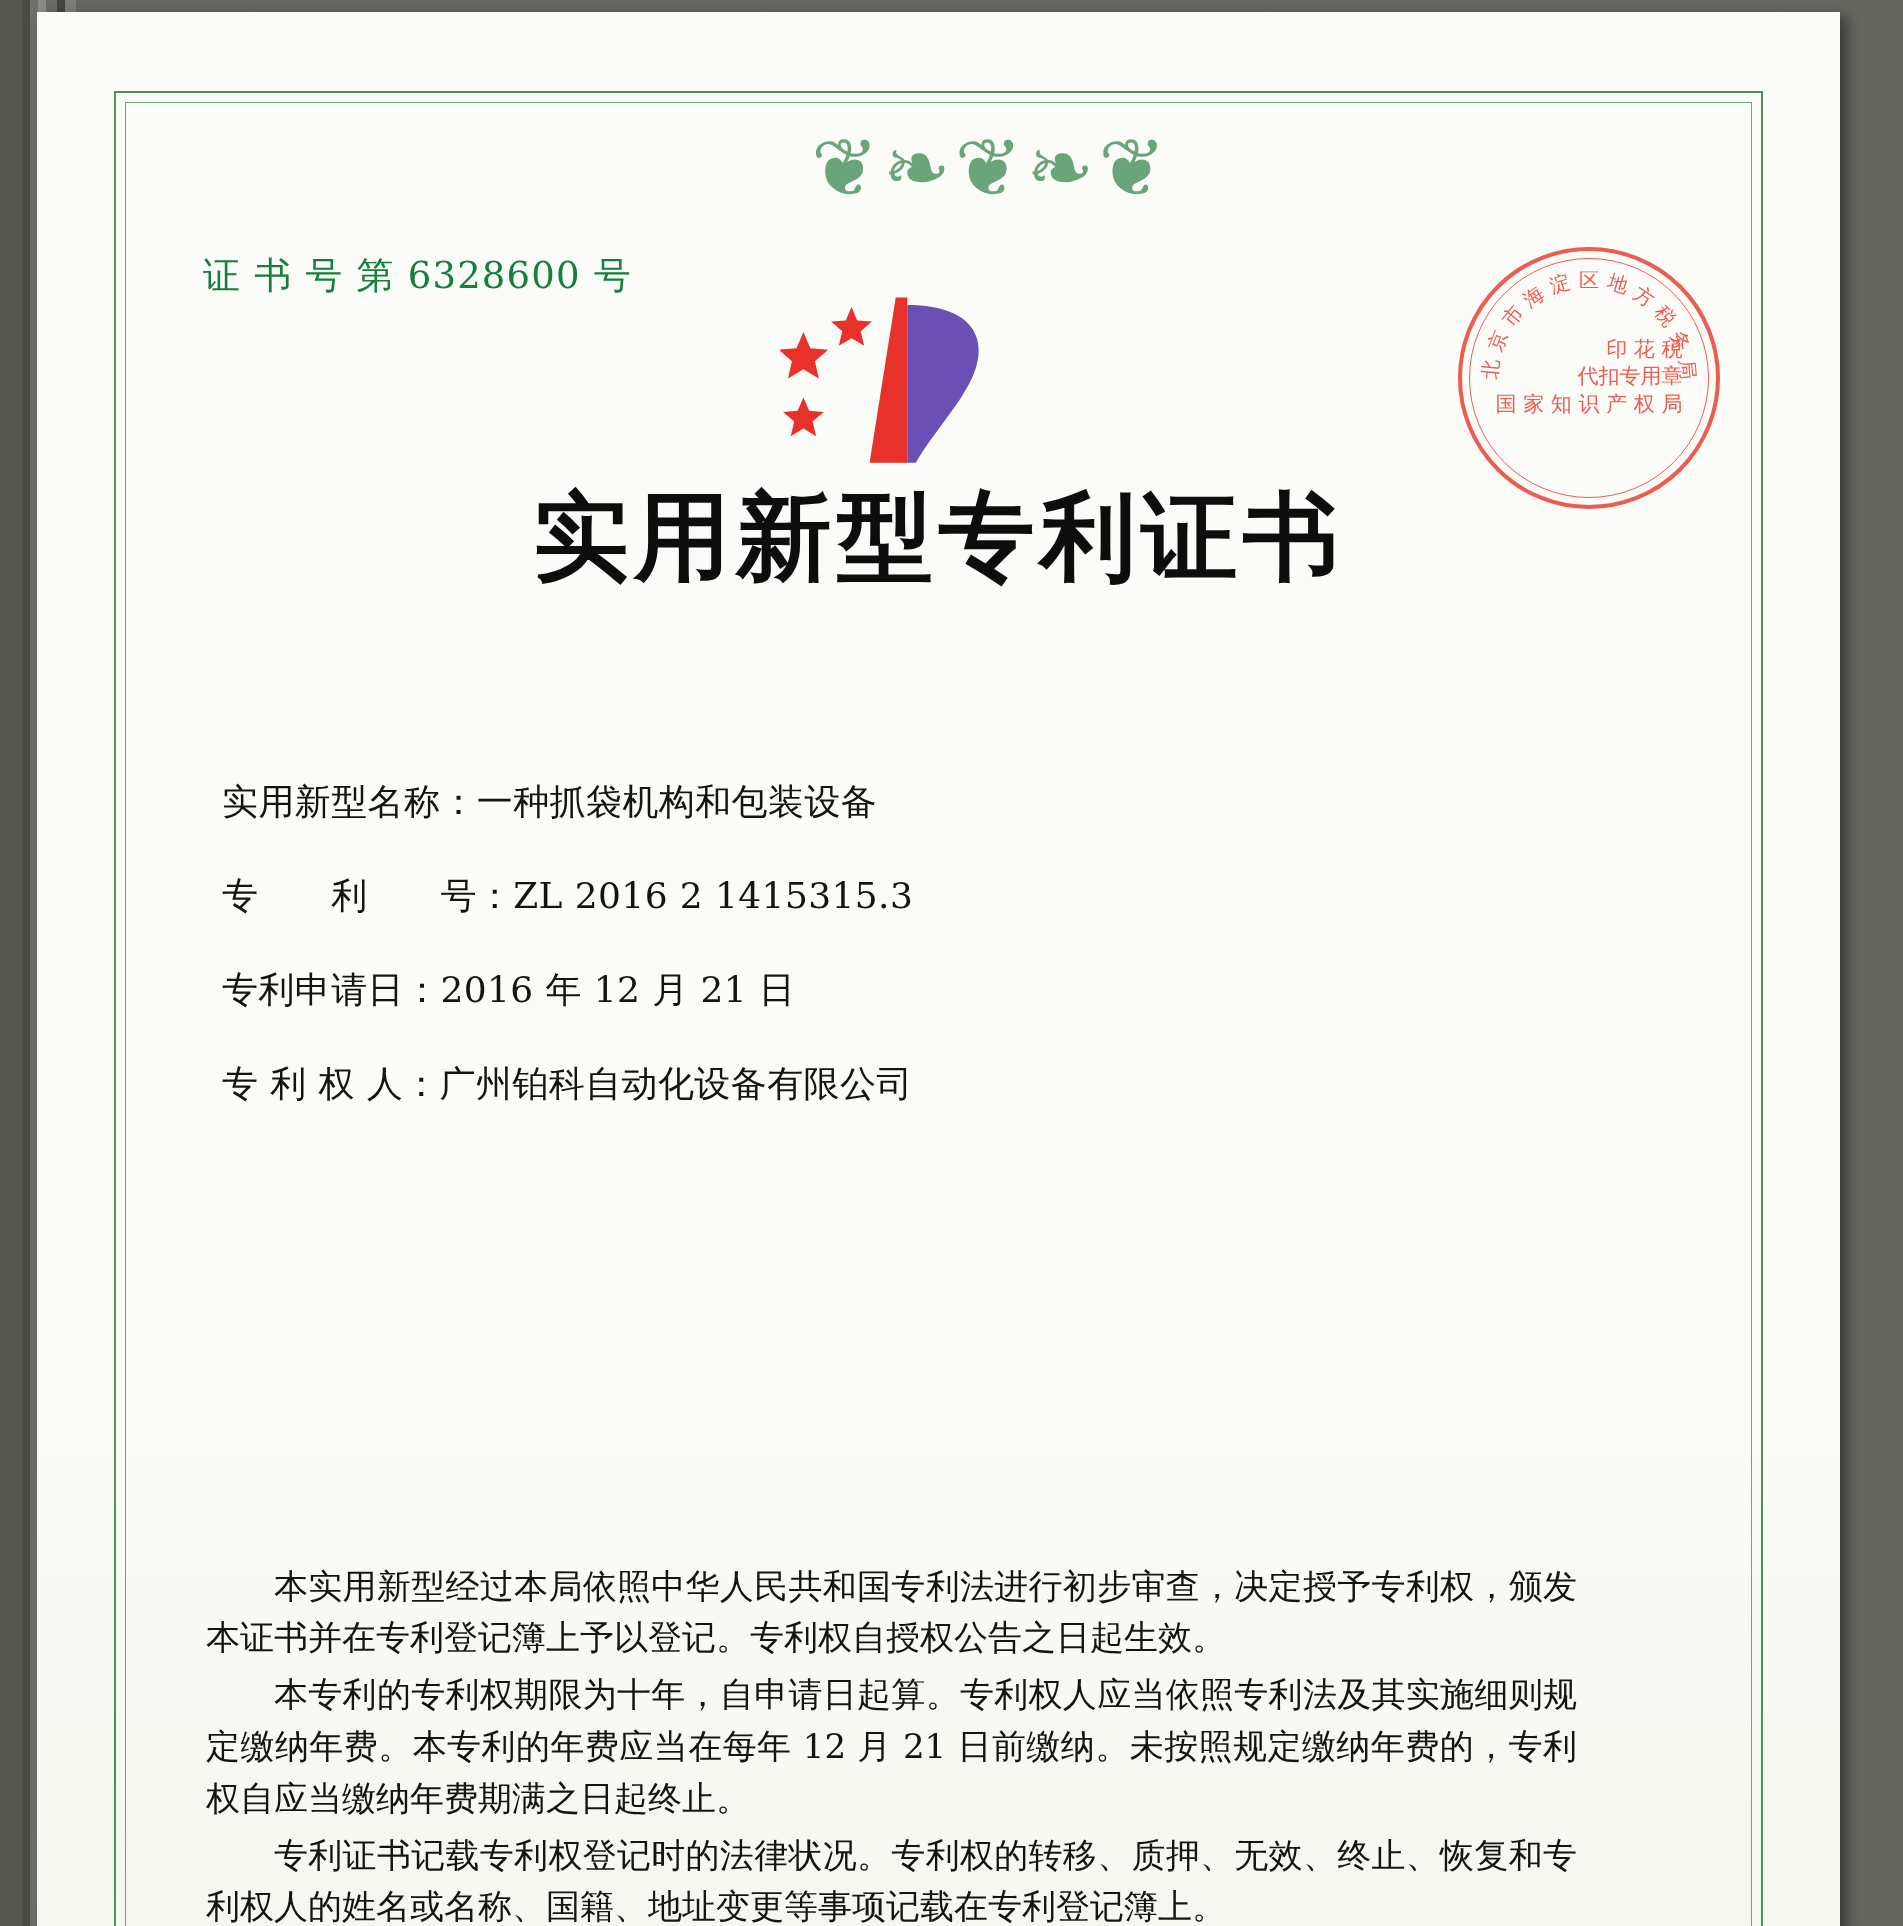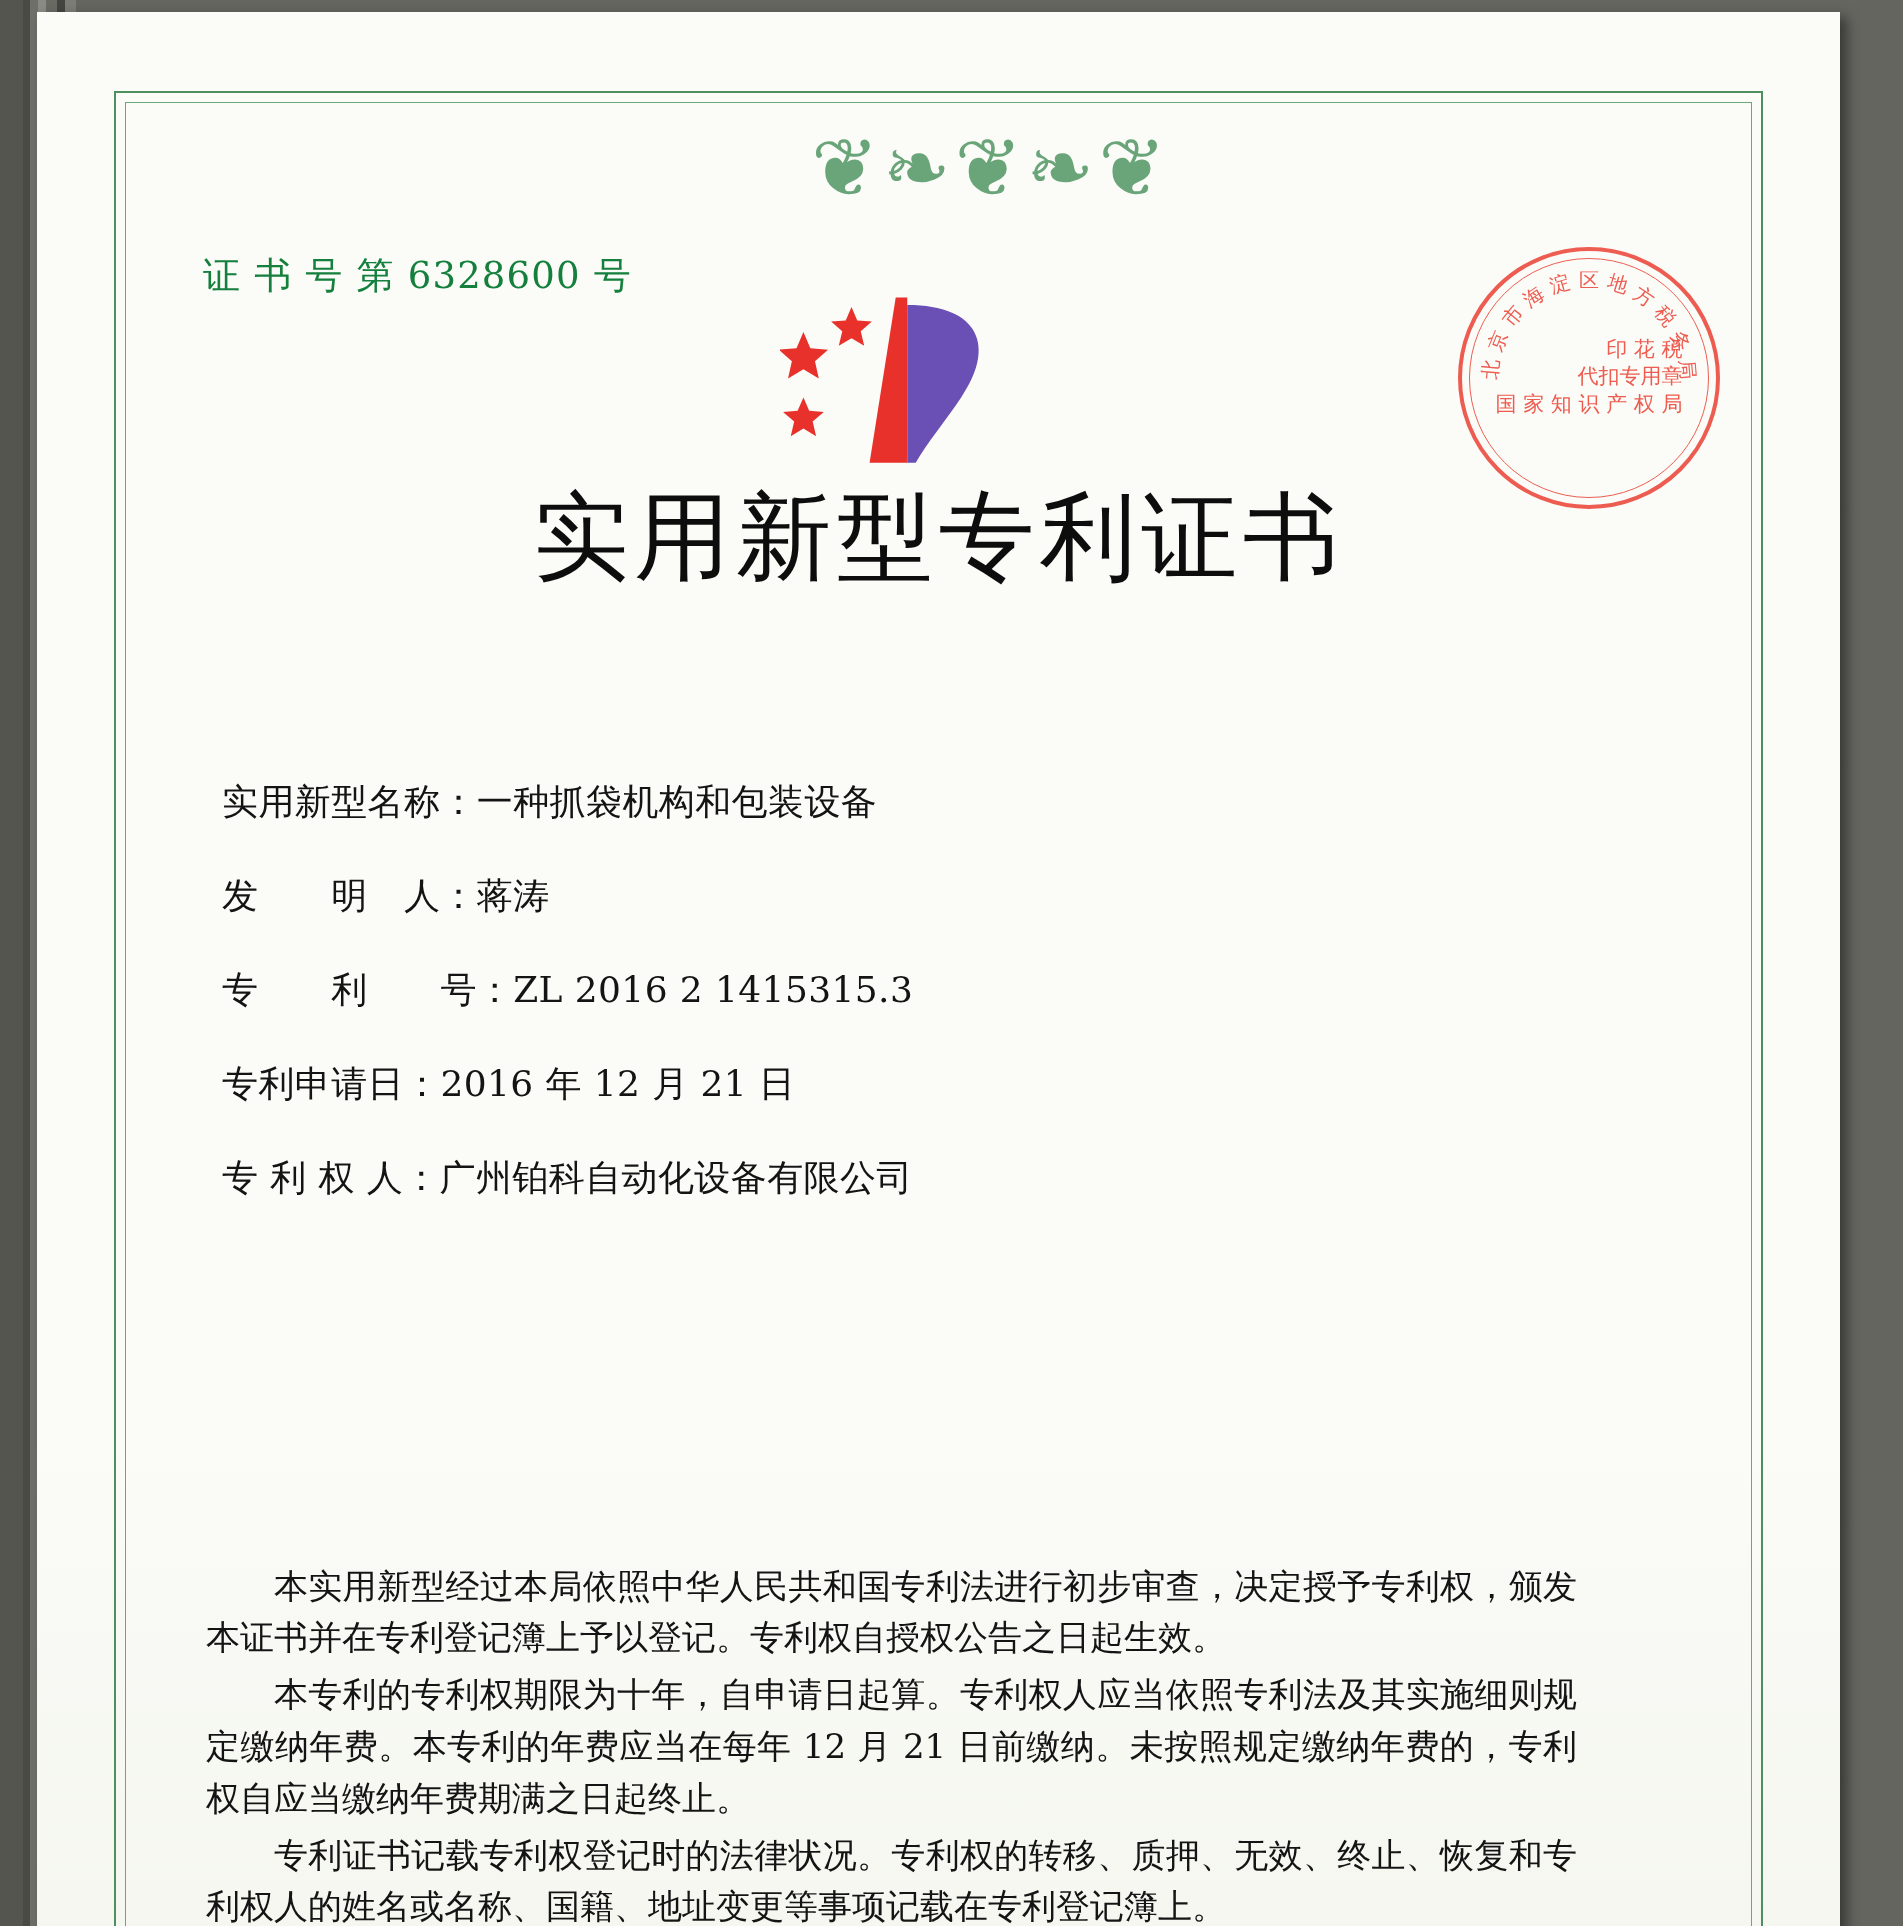--- a/index.html
+++ b/index.html
@@ -94,21 +94,21 @@
     width: 293px;
     height: 200px;
   }
   .title {
     position: absolute;
     left: 0;
     top: 462px;
     width: 1803px;
     text-align: center;
     font-family: "DejaVu Serif", "Liberation Serif", serif;
-    font-weight: normal;
+    font-weight: bold;
     font-size: 96px;
     letter-spacing: 5.4px;
     color: #0d0d0d;
   }
 
   .fields {
     position: absolute;
     left: 185px;
     top: 766px;
     width: 1502px;
@@ -234,23 +234,20 @@
       </div>
     </div>
 
     <div class="title">实用新型专利证书</div>
 
     <div class="fields">
       <div class="field-row">
         <span class="field-label">实用新型名称：</span><span class="field-value">一种抓袋机构和包装设备</span>
       </div>
       <div class="field-row">
-        <span class="field-label">发　　明　人：</span><span class="field-value">蒋涛</span>
-      </div>
-      <div class="field-row">
         <span class="field-label">专　　利　　号：</span><span class="field-value">ZL 2016 2 1415315.3</span>
       </div>
       <div class="field-row">
         <span class="field-label">专利申请日：</span><span class="field-value">2016 年 12 月 21 日</span>
       </div>
       <div class="field-row">
         <span class="field-label">专 利 权 人：</span><span class="field-value">广州铂科自动化设备有限公司</span>
       </div>
     </div>
 

